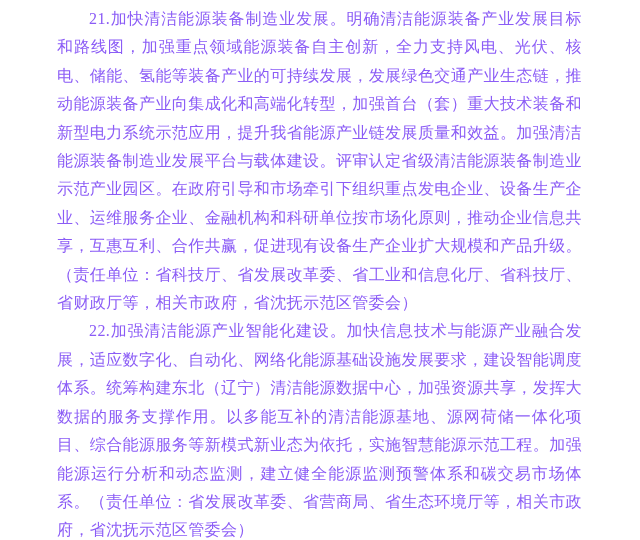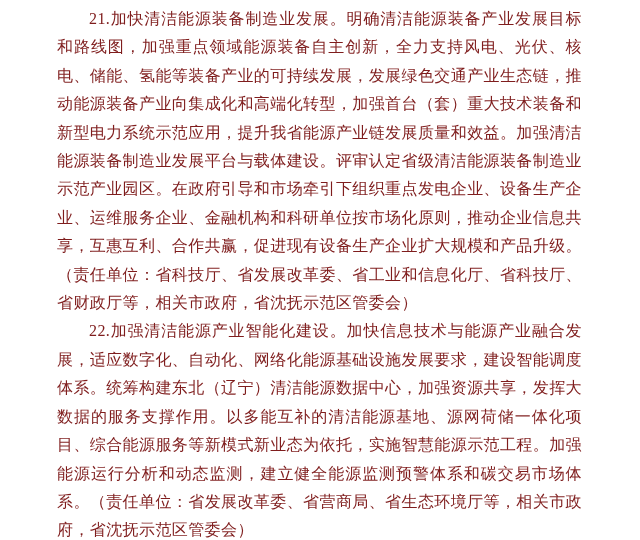--- a/index.html
+++ b/index.html
@@ -12,21 +12,21 @@
     height: 540px;
     overflow: hidden;
   }
   .doc-page {
     box-sizing: border-box;
     width: 640px;
     height: 540px;
     padding: 5px 58px 0 57px;
     background: #ffffff;
     font-family: "Liberation Serif", "DejaVu Serif", serif;
-    color: #7f1d1d;
+    color: #8b5cf6;
   }
   .doc-paragraph {
     margin: 0;
     font-size: 16px;
     line-height: 28.4px;
     letter-spacing: 0.4px;
     text-indent: 2em;
     text-align: justify;
     text-justify: inter-ideograph;
     word-break: break-all;

